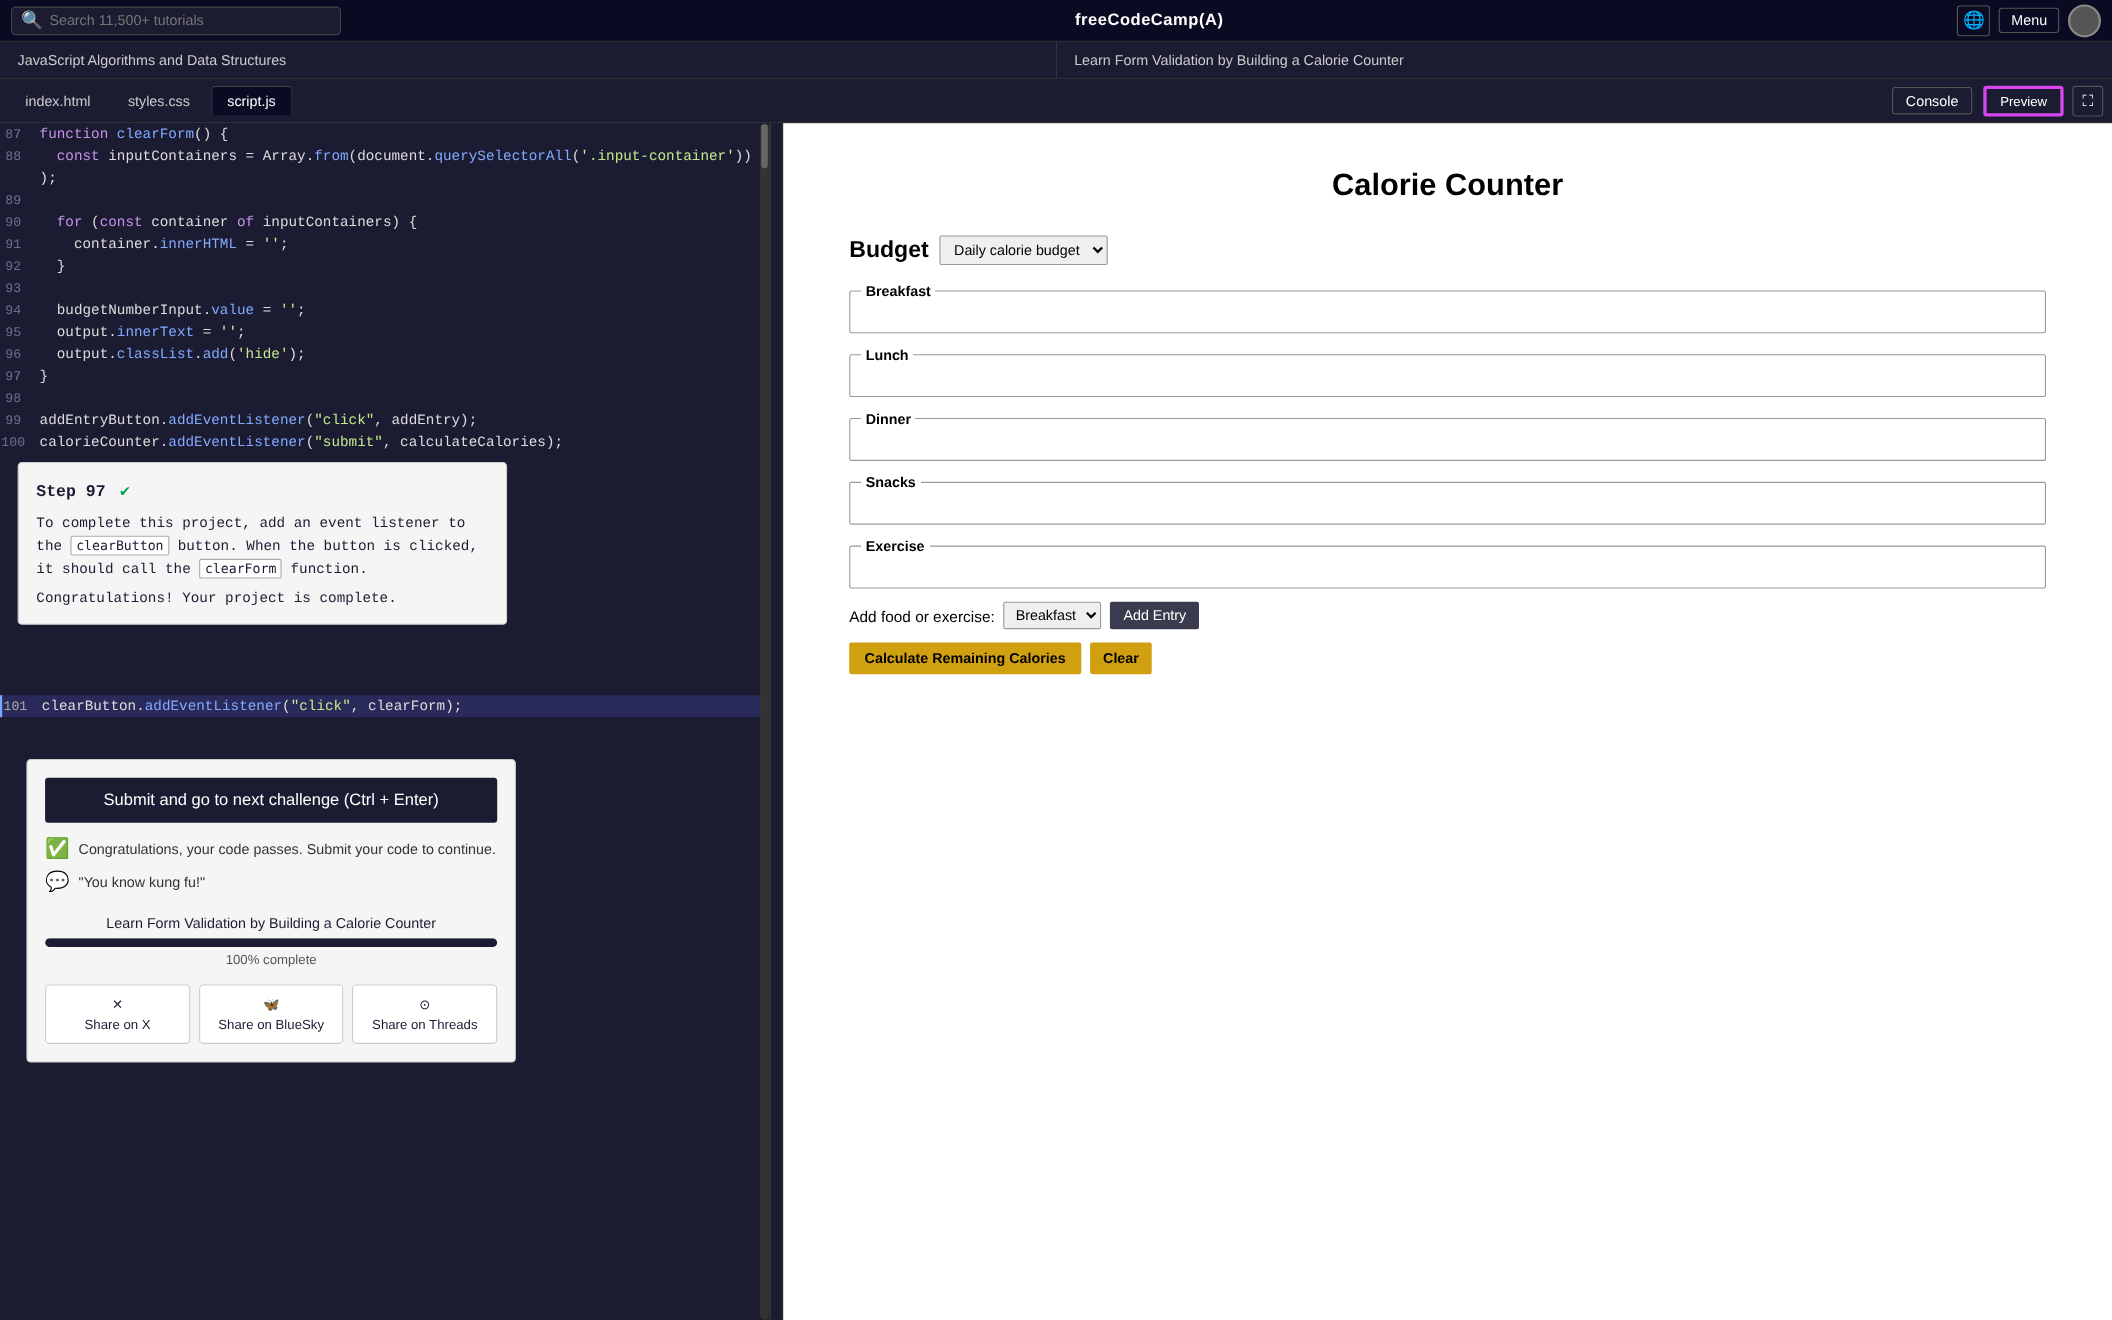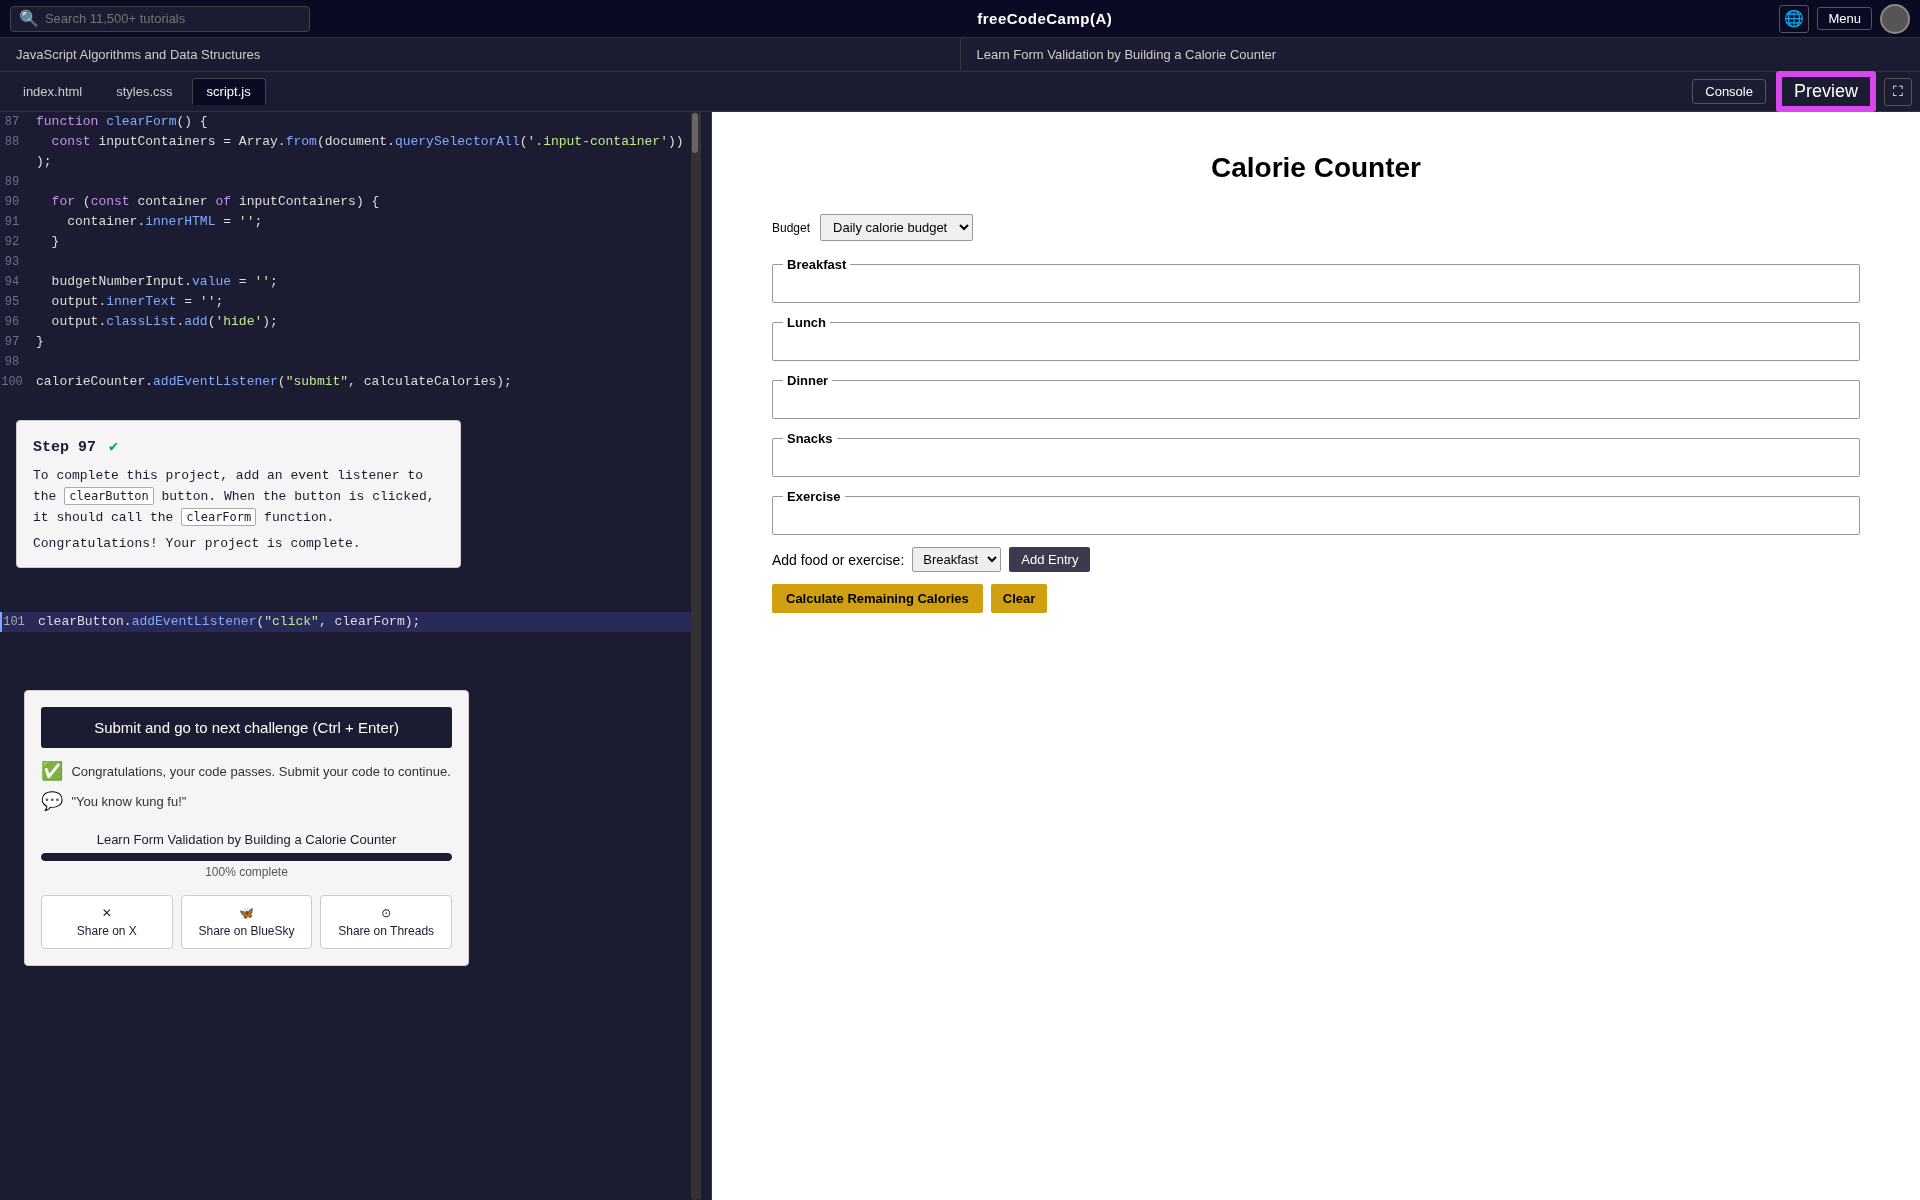--- a/index.html
+++ b/index.html
@@ -27,21 +27,21 @@
     .course-bar-right { flex: 1; display: flex; align-items: center; padding: 0 16px; font-size: 13px; color: #ccc; }
 
     
     .file-tabs {
       display: flex; align-items: center; background: #1b1b32; border-bottom: 1px solid #333; padding: 0 8px; height: 40px; gap: 4px;
     }
     .file-tab { padding: 5px 14px; border-radius: 4px 4px 0 0; font-size: 13px; cursor: pointer; color: #ccc; border: 1px solid transparent; }
     .file-tab.active { background: #0a0a23; color: #fff; border-color: #444 #444 transparent; }
     .tab-spacer { flex: 1; }
     .console-btn { background: transparent; border: 1px solid #555; color: #fff; padding: 4px 12px; border-radius: 3px; cursor: pointer; font-size: 13px; margin-right: 6px; }
-    .preview-btn { background: transparent; border: 6px solid #d946ef; color: #fff; padding: 4px 12px; border-radius: 3px; cursor: pointer; font-size: 18px; margin-right: 4px; }
+    .preview-btn { background: transparent; border: 3px solid #d946ef; color: #fff; padding: 4px 12px; border-radius: 3px; cursor: pointer; font-size: 12px; margin-right: 4px; }
     .expand-btn { background: transparent; border: 1px solid #555; color: #fff; width: 28px; height: 28px; border-radius: 3px; cursor: pointer; font-size: 14px; display: flex; align-items: center; justify-content: center; }
 
     
     .main-layout { display: flex; height: calc(1200px - 38px - 34px - 40px); }
 
     
     .editor-pane { width: 700px; background: #1b1b32; border-right: 1px solid #333; display: flex; flex-direction: column; overflow: hidden; position: relative; }
     .code-area { flex: 1; overflow-y: auto; font-family: 'Courier New', monospace; font-size: 13px; }
 
     .code-line { display: flex; min-height: 20px; line-height: 20px; }
@@ -87,21 +87,21 @@
     
     .right-scrollbar { width: 8px; background: #333; position: absolute; right: 0; top: 0; bottom: 0; border-radius: 4px; }
     .scrollbar-thumb { width: 6px; height: 40px; background: #666; border-radius: 4px; margin: 1px auto; }
 
     
     .preview-pane { flex: 1; background: #fff; color: #000; padding: 0; display: flex; flex-direction: column; }
     .preview-content { padding: 40px 60px; flex: 1; }
     .preview-title { font-size: 28px; font-weight: 700; text-align: center; margin-bottom: 30px; color: #000; }
 
     .form-row { display: flex; align-items: center; margin-bottom: 16px; }
-    .form-label { font-size: 12px; font-weight: 400; margin-right: 10px; }
+    .form-label { font-size: 21px; font-weight: 700; margin-right: 10px; }
     .form-select { padding: 4px 8px; font-size: 13px; border: 1px solid #999; border-radius: 2px; }
 
     .fieldset-group { margin-bottom: 12px; }
     .fieldset-box { border: 1px solid #999; border-radius: 2px; padding: 6px 10px; width: 100%; }
     .fieldset-legend { font-size: 13px; font-weight: 700; padding: 0 4px; }
     .fieldset-inner { height: 18px; }
 
     .add-row { display: flex; align-items: center; margin-bottom: 12px; gap: 8px; }
     .add-label { font-size: 14px; }
     .add-select { padding: 3px 6px; font-size: 13px; border: 1px solid #999; border-radius: 2px; }
@@ -193,20 +193,24 @@
         <span class="line-num">96</span>
         <span class="line-content">  output.<span class="method">classList</span>.<span class="fn">add</span>(<span class="str">'hide'</span>);</span>
       </div>
       <div class="code-line">
         <span class="line-num">97</span>
         <span class="line-content">}</span>
       </div>
       <div class="code-line">
         <span class="line-num">98</span>
         <span class="line-content"></span>
+      </div>
+      <div class="code-line">
+        <span class="line-num">99</span>
+        <span class="line-content">addEntryButton.<span class="fn">addEventListener</span>(<span class="str">"click"</span>, addEntry);</span>
       </div>
       <div class="code-line">
         <span class="line-num">100</span>
         <span class="line-content">calorieCounter.<span class="fn">addEventListener</span>(<span class="str">"submit"</span>, calculateCalories);</span>
       </div>
 
       <div class="step-panel">
         <div class="step-title">
           <span>Step 97</span>
           <span class="checkmark">✔</span>

